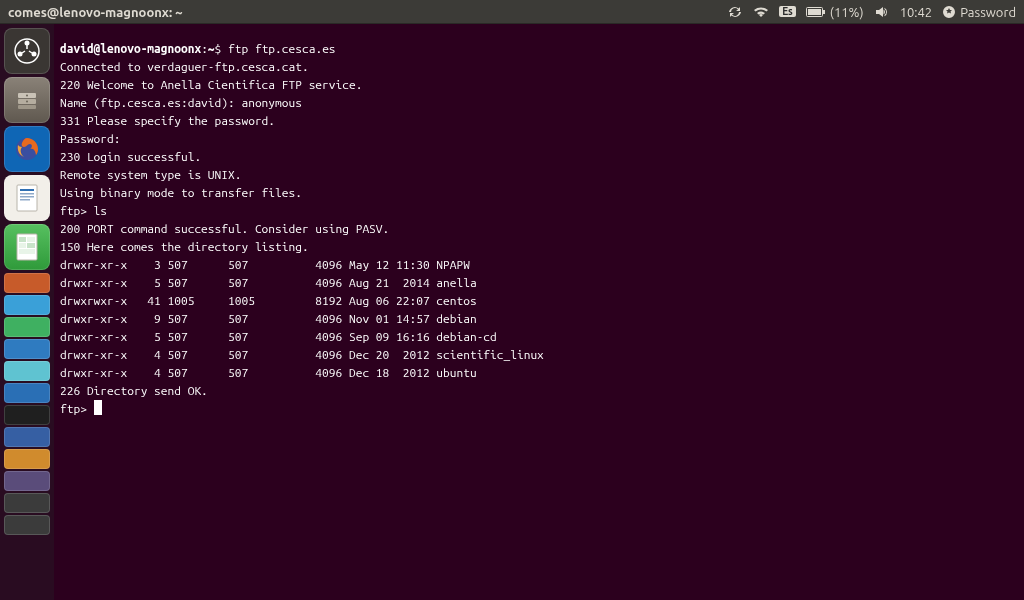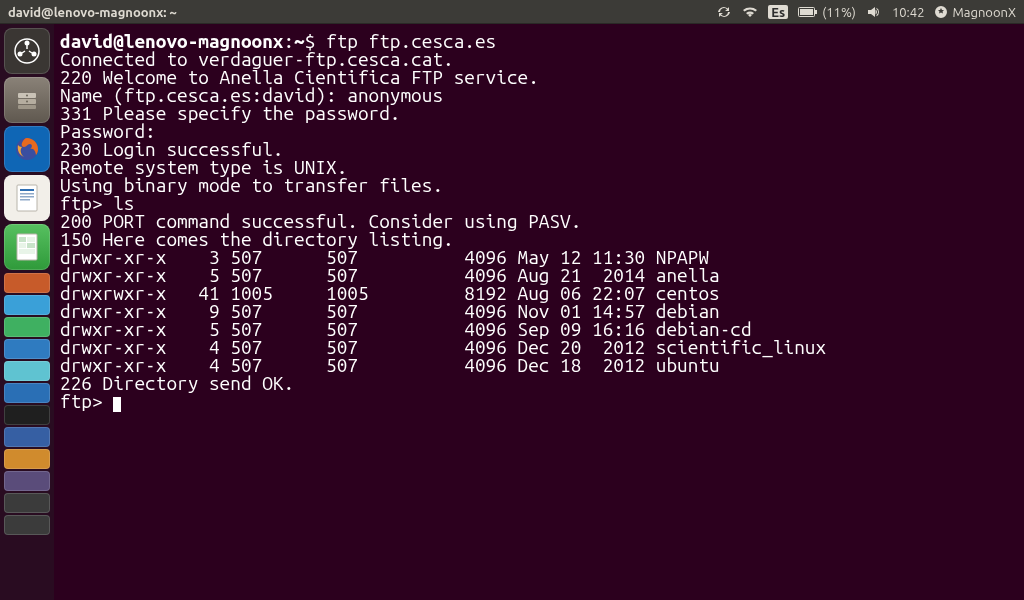--- a/index.html
+++ b/index.html
@@ -25,21 +25,21 @@
 .menubar .title { font-weight: bold; flex: 0 0 auto; }
 .menubar .spacer { flex: 1; }
 .menubar .ind { display: flex; align-items: center; gap: 10px; }
 .menubar .ind-item { display: flex; align-items: center; gap: 4px; }
 .lang-box {
   background: #dfdbd2;
   color: #2c2c2c;
   font-weight: bold;
   padding: 0 3px;
   border-radius: 2px;
-  font-size: 13px;
+  font-size: 10px;
 }
 .launcher {
   position: absolute;
   top: 24px;
   left: 0;
   width: 54px;
   height: 576px;
   background: rgba(40, 20, 35, 0.6);
   display: flex;
   flex-direction: column;
@@ -58,41 +58,41 @@
 }
 .launcher .tile.small { height: 20px; width: 46px; border-radius: 4px; }
 .terminal {
   position: absolute;
   top: 24px;
   left: 54px;
   right: 0;
   bottom: 0;
   background: #2c001e;
   color: #ffffff;
-  font-size: 19px;
+  font-size: 12px;
   line-height: 18px;
-  padding: 8px 6px;
+  padding: 16px 6px;
   white-space: pre;
   font-family: "Ubuntu Mono", "DejaVu Sans Mono", monospace;
 }
 .prompt-user { color: #ffffff; font-weight: bold; }
 .cursor {
   display: inline-block;
   width: 8px;
   height: 15px;
   background: #ffffff;
   vertical-align: text-bottom;
 }
 svg { display: block; }
 </style>
 </head>
 <body>
 
 <div class="menubar">
-  <span class="title">david@lenovo-magnoonx: ~</span>
+  <span class="title">comes@lenovo-magnoonx: ~</span>
   <span class="spacer"></span>
   <div class="ind">
     <span class="ind-item">
       <svg width="16" height="16" viewBox="0 0 16 16">
           <path d="M4 8a4 4 0 0 1 7-2.6L9 7h4V3l-1.4 1.4A6 6 0 0 0 2 8h2zm8 0a4 4 0 0 1-7 2.6L7 9H3v4l1.4-1.4A6 6 0 0 0 14 8h-2z" fill="#dfdbd2"></path>
         </svg>
     </span>
     <span class="ind-item">
       <svg width="16" height="16" viewBox="0 0 16 16">
           <path d="M8 13l2-2a2.8 2.8 0 0 0-4 0zM4 9l1.5 1.5a4.9 4.9 0 0 1 5 0L12 9a7 7 0 0 0-8 0zM1 6l1.5 1.5a9 9 0 0 1 11 0L15 6a11.3 11.3 0 0 0-14 0z" fill="#dfdbd2"></path>
@@ -112,21 +112,21 @@
     <span class="ind-item">
       <svg width="16" height="16" viewBox="0 0 16 16">
           <path d="M2 6v4h3l4 3V3L5 6H2zm9 2a3 3 0 0 0-1.5-2.6v5.2A3 3 0 0 0 11 8zm2 0a5 5 0 0 0-2.5-4.3v1.2a3.8 3.8 0 0 1 0 6.2v1.2A5 5 0 0 0 13 8z" fill="#dfdbd2"></path>
         </svg>
     </span>
     <span class="ind-item">10:42</span>
     <span class="ind-item">
       <svg width="14" height="14" viewBox="0 0 14 14">
           <path d="M7 1a6 6 0 1 0 0 12A6 6 0 0 0 7 1zm0 2l1 2h2l-1.5 1.5.5 2L7 7.5 5 8.5l.5-2L4 5h2z" fill="#dfdbd2"></path>
         </svg>
-      <span>MagnoonX</span>
+      <span>Password</span>
     </span>
   </div>
 </div>
 
 <div class="launcher">
   <div class="tile" style="background:#3a3633">
     <svg width="30" height="30" viewBox="0 0 30 30">
         <circle cx="15" cy="15" r="12" fill="none" stroke="#fff" stroke-width="1.5"></circle>
         <circle cx="15" cy="7" r="2.5" fill="#fff"></circle>
         <circle cx="22" cy="18" r="2.5" fill="#fff"></circle>

